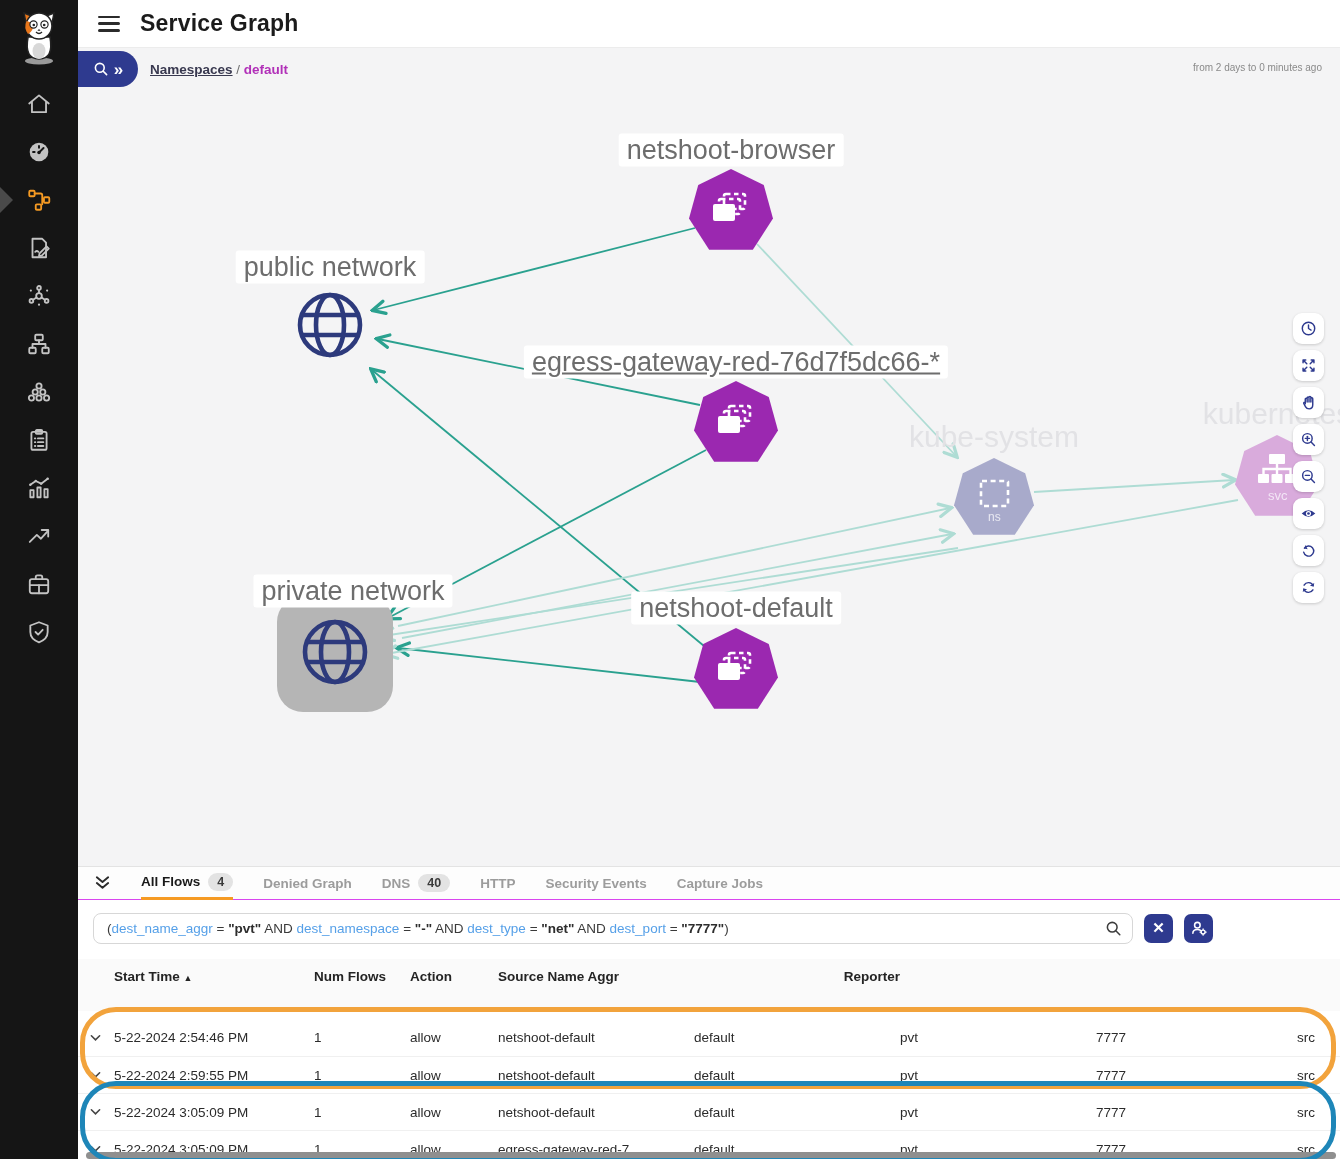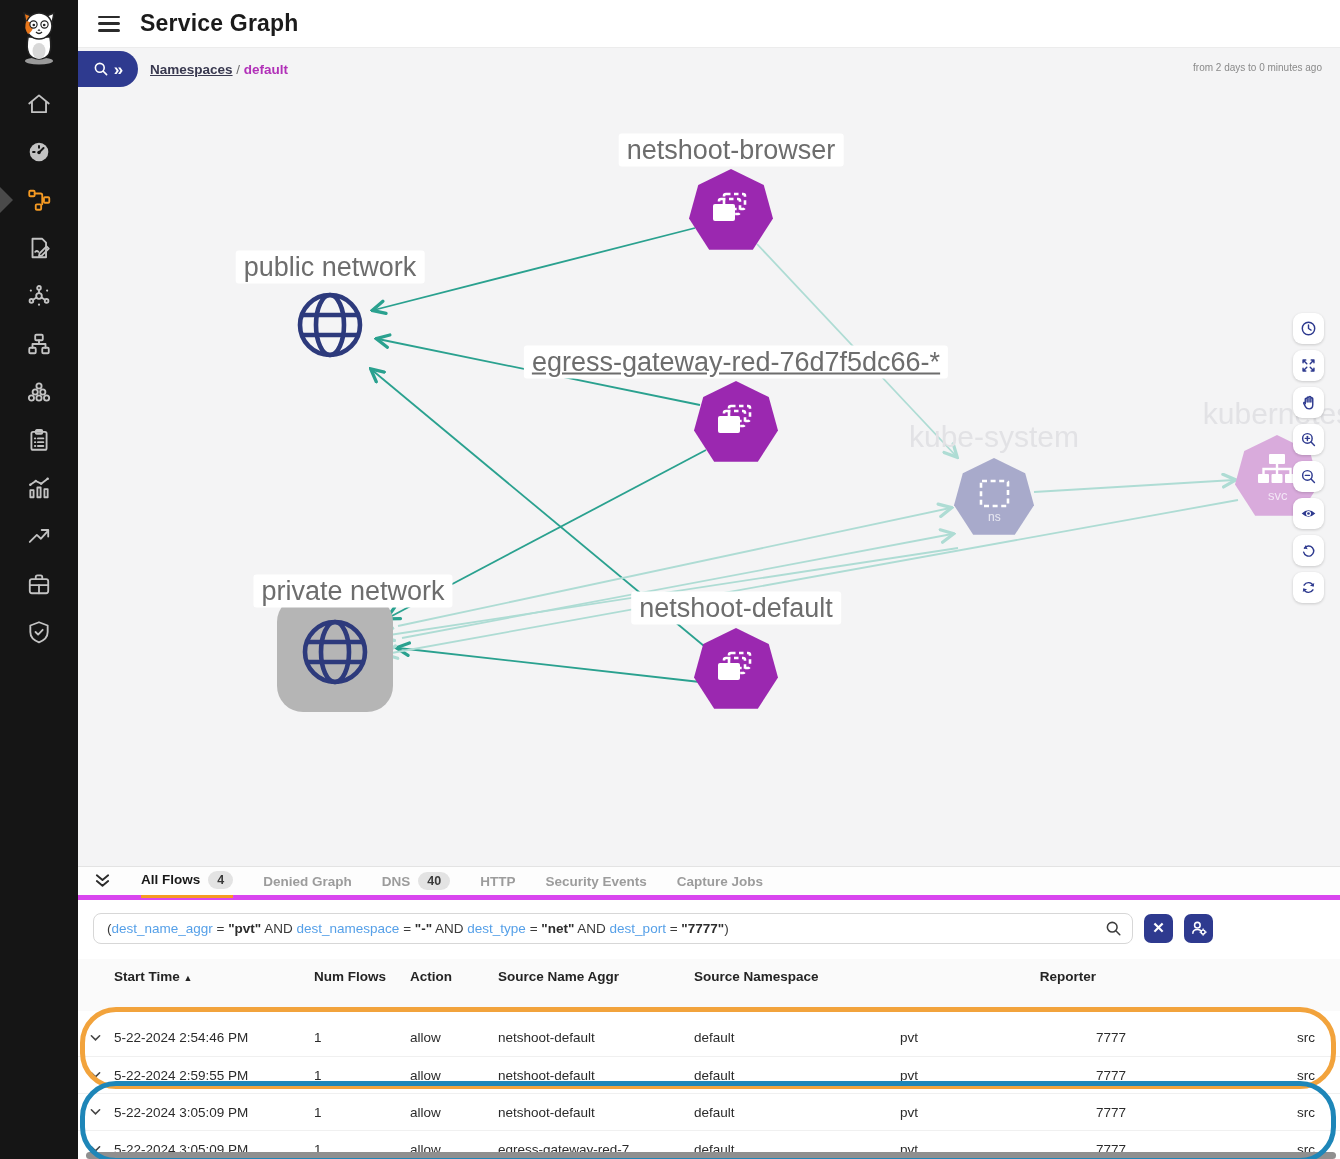--- a/index.html
+++ b/index.html
@@ -37,21 +37,21 @@
   .nlabel { position:absolute; transform:translate(-50%,-50%); background:#fff; color:#6d6d6d; font-size:27px; padding:1px 8px; border-radius:3px; white-space:nowrap; z-index:12; }
   .nlabel.faded { background:transparent; color:#e2e2e5; font-size:30px; z-index:5; }
   .selbox { position:absolute; transform:translate(-50%,-50%); background:#b5b5b5; border-radius:26px; z-index:9; }
 
   .gtoolbar { position:absolute; right:16px; top:265px; display:flex; flex-direction:column; gap:6px; z-index:20; }
   .gtool { width:31px; height:31px; background:#fff; border-radius:9px; box-shadow:0 1px 3px rgba(0,0,0,.18); display:flex; align-items:center; justify-content:center; color:#2E3A8F; cursor:pointer; }
   .gtool svg { width:17px; height:17px; }
 
   
   .flows { position:absolute; left:78px; top:866px; width:1262px; height:293px; background:#fff; border-top:1px solid #e3e3e3; }
-  .tabrow { position:absolute; left:0; top:0; width:100%; height:33px; display:flex; align-items:center; border-bottom:5px solid #d946ef; background:#fdfdfd; }
+  .tabrow { position:absolute; left:0; top:0; width:100%; height:33px; display:flex; align-items:center; border-bottom:1px solid #d946ef; background:#fdfdfd; }
   .collapse-btn { margin-left:16px; color:#2b2b2b; cursor:pointer; display:flex; }
   .tab { margin-left:30px; font-size:13.5px; font-weight:bold; color:#9c9c9c; display:flex; align-items:center; gap:8px; height:33px; cursor:pointer; }
   .tab.active { color:#191919; border-bottom:3px solid #F59A23; }
   .badge { background:#e3e3e3; color:#3a3a3a; border-radius:11px; padding:2px 9px; font-size:12.5px; font-weight:bold; }
 
   .filterrow { position:absolute; left:0; top:44px; width:100%; height:34px; display:flex; align-items:center; }
   .filterbox { margin-left:15px; width:1040px; height:31px; border:1px solid #d7d7d7; border-radius:8px; background:#fff; display:flex; align-items:center; padding:0 10px 0 13px; font-size:13.5px; color:#3a3a3a; }
   .filterbox .q { flex:1; white-space:nowrap; overflow:hidden; }
   .fp-field { color:#56A0E8; }
   .fp-value { font-weight:bold; color:#2d2d2d; }
@@ -497,21 +497,20 @@
       </svg>
     </div>
   </div>
 
   <div class="thead" id="table-head">
       <div class="hc"></div>
       <div class="hc">Start Time <span style="font-size:9px">▲</span></div>
       <div class="hc">Num Flows</div>
       <div class="hc">Action</div>
       <div class="hc">Source Name Aggr</div>
-      <div class="hc">Source Namespace</div>
       <div class="hc right">Reporter</div>
     </div>
   <div class="rows" id="table-rows">
       <div class="frow" style="border-top: none;">
         <span class="chev">
           <svg width="11" height="8" viewBox="0 0 12 8">
             <path d="M1.5 1.5 L6 6 L10.5 1.5" fill="none" stroke="#444" stroke-width="1.7" stroke-linecap="round"></path>
           </svg>
         </span>
         <span class="">5-22-2024 2:54:46 PM</span>

